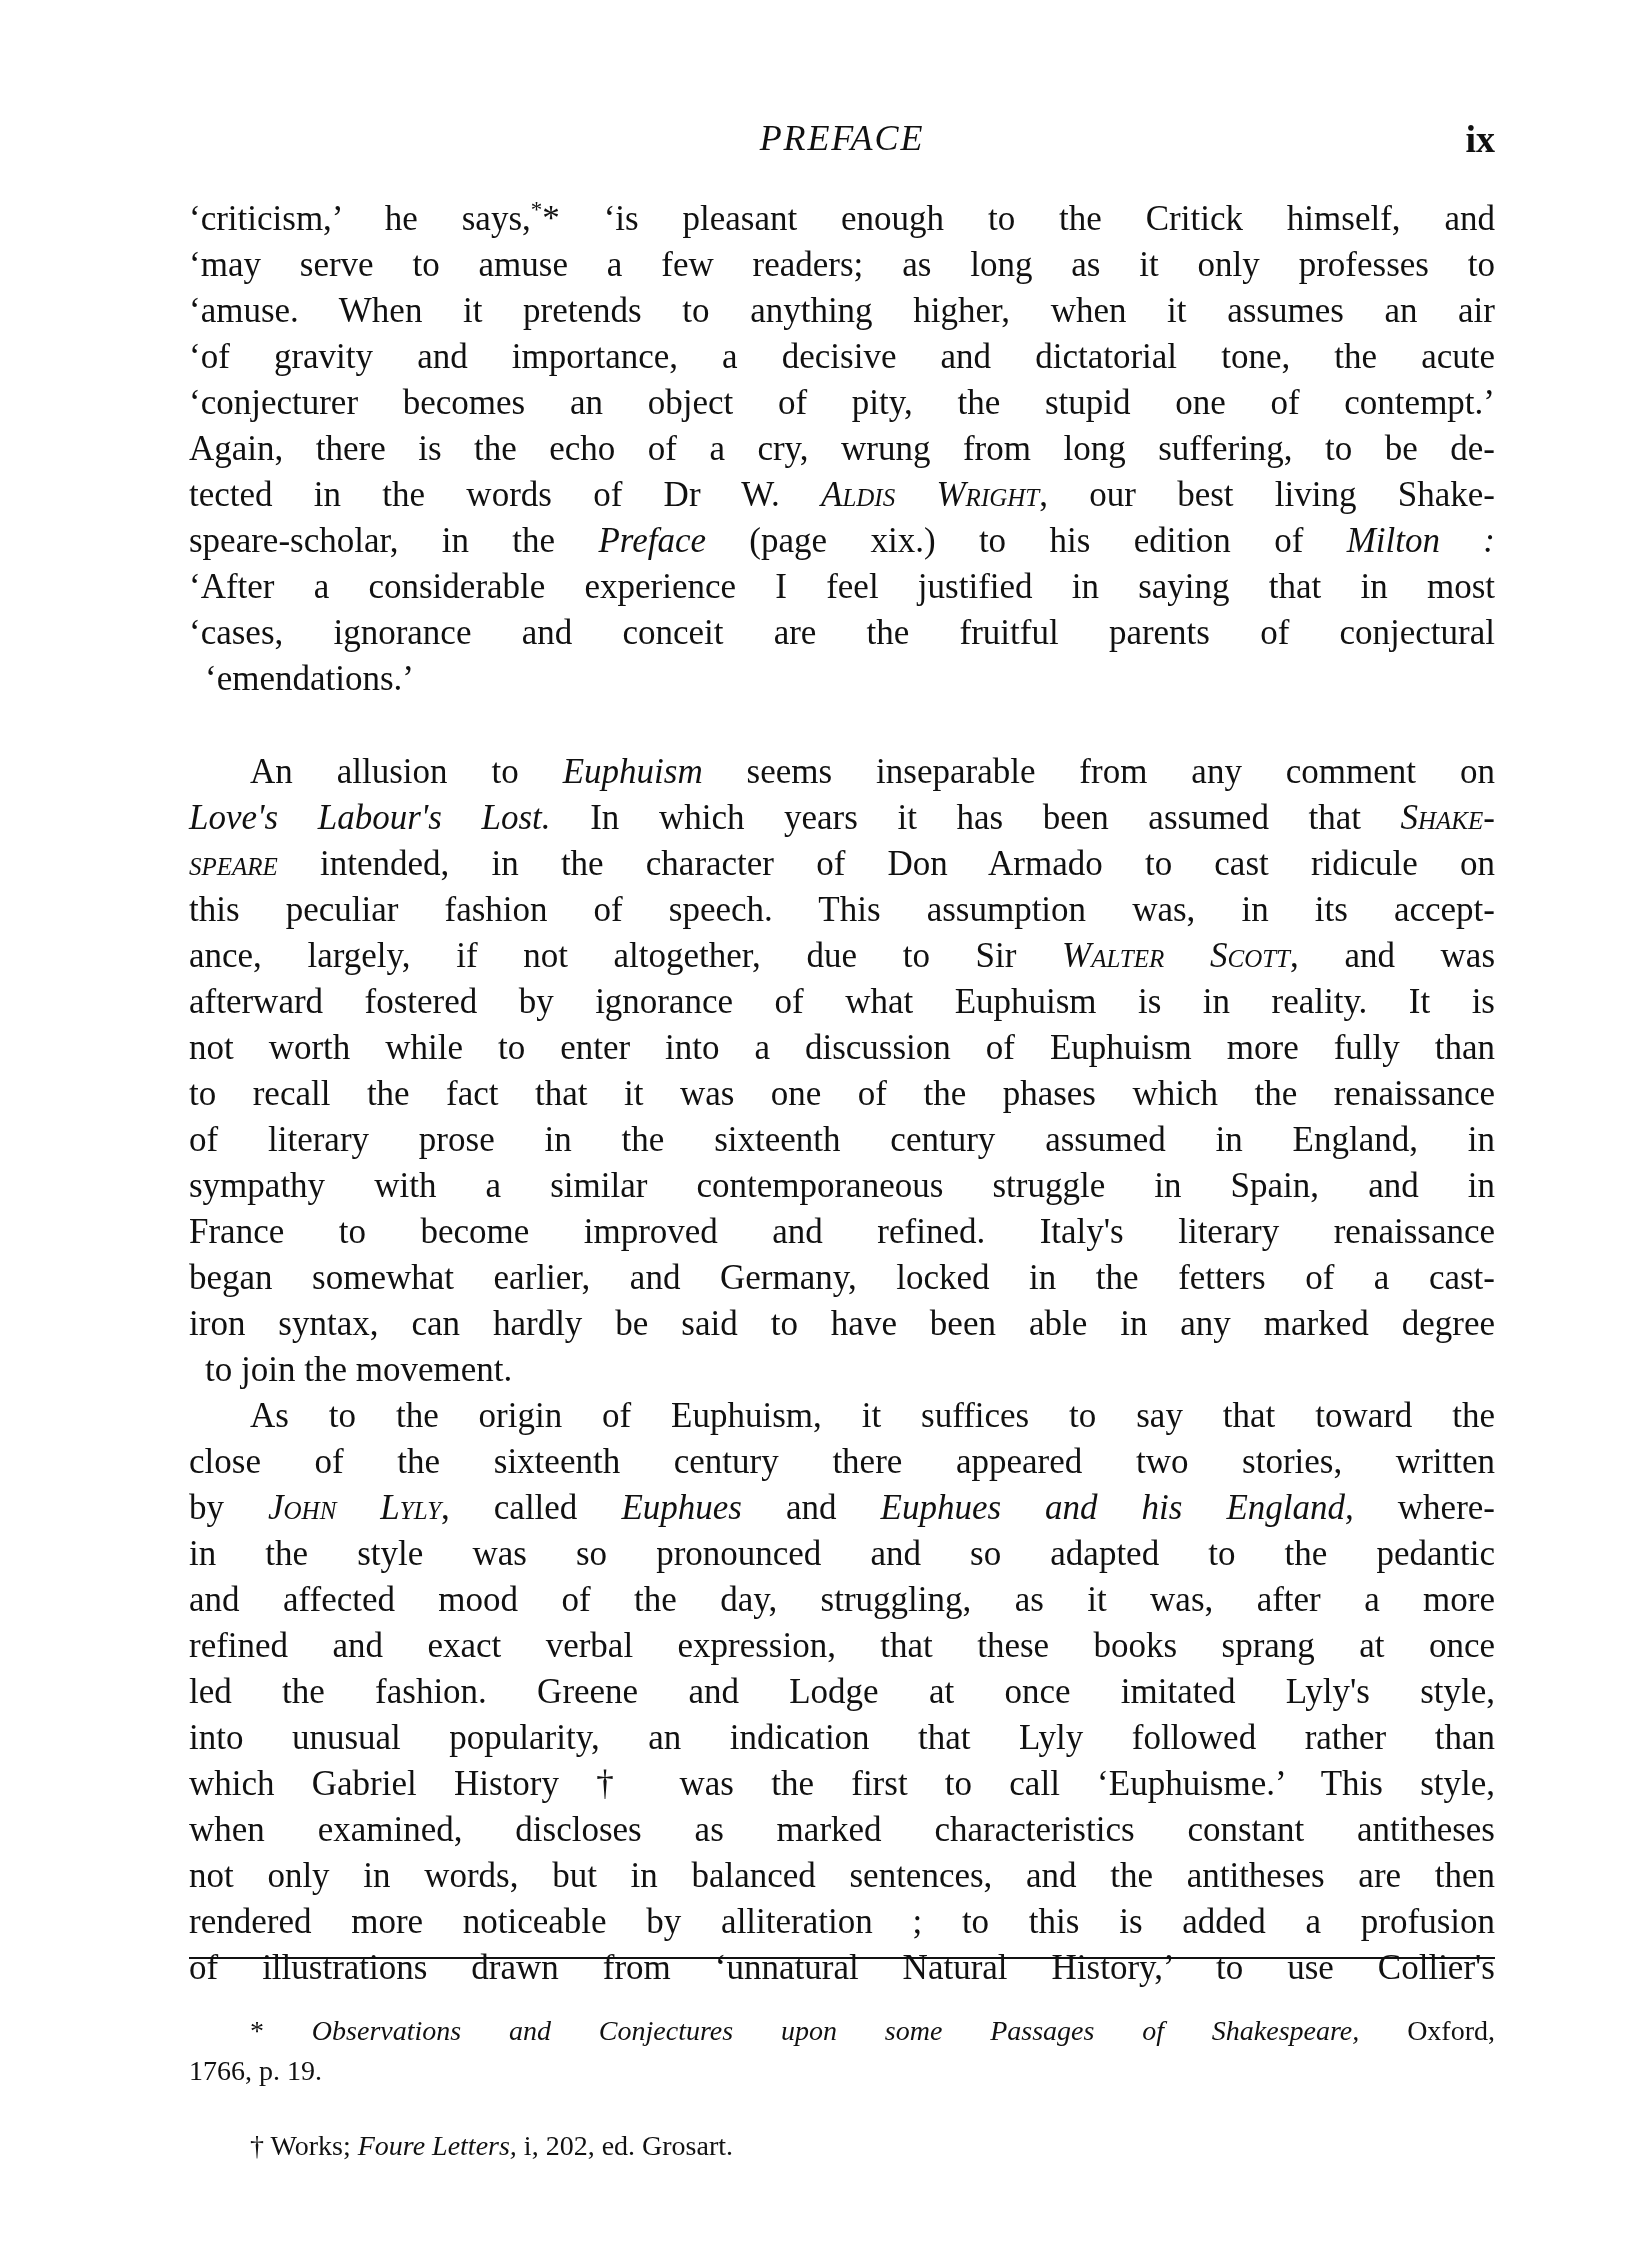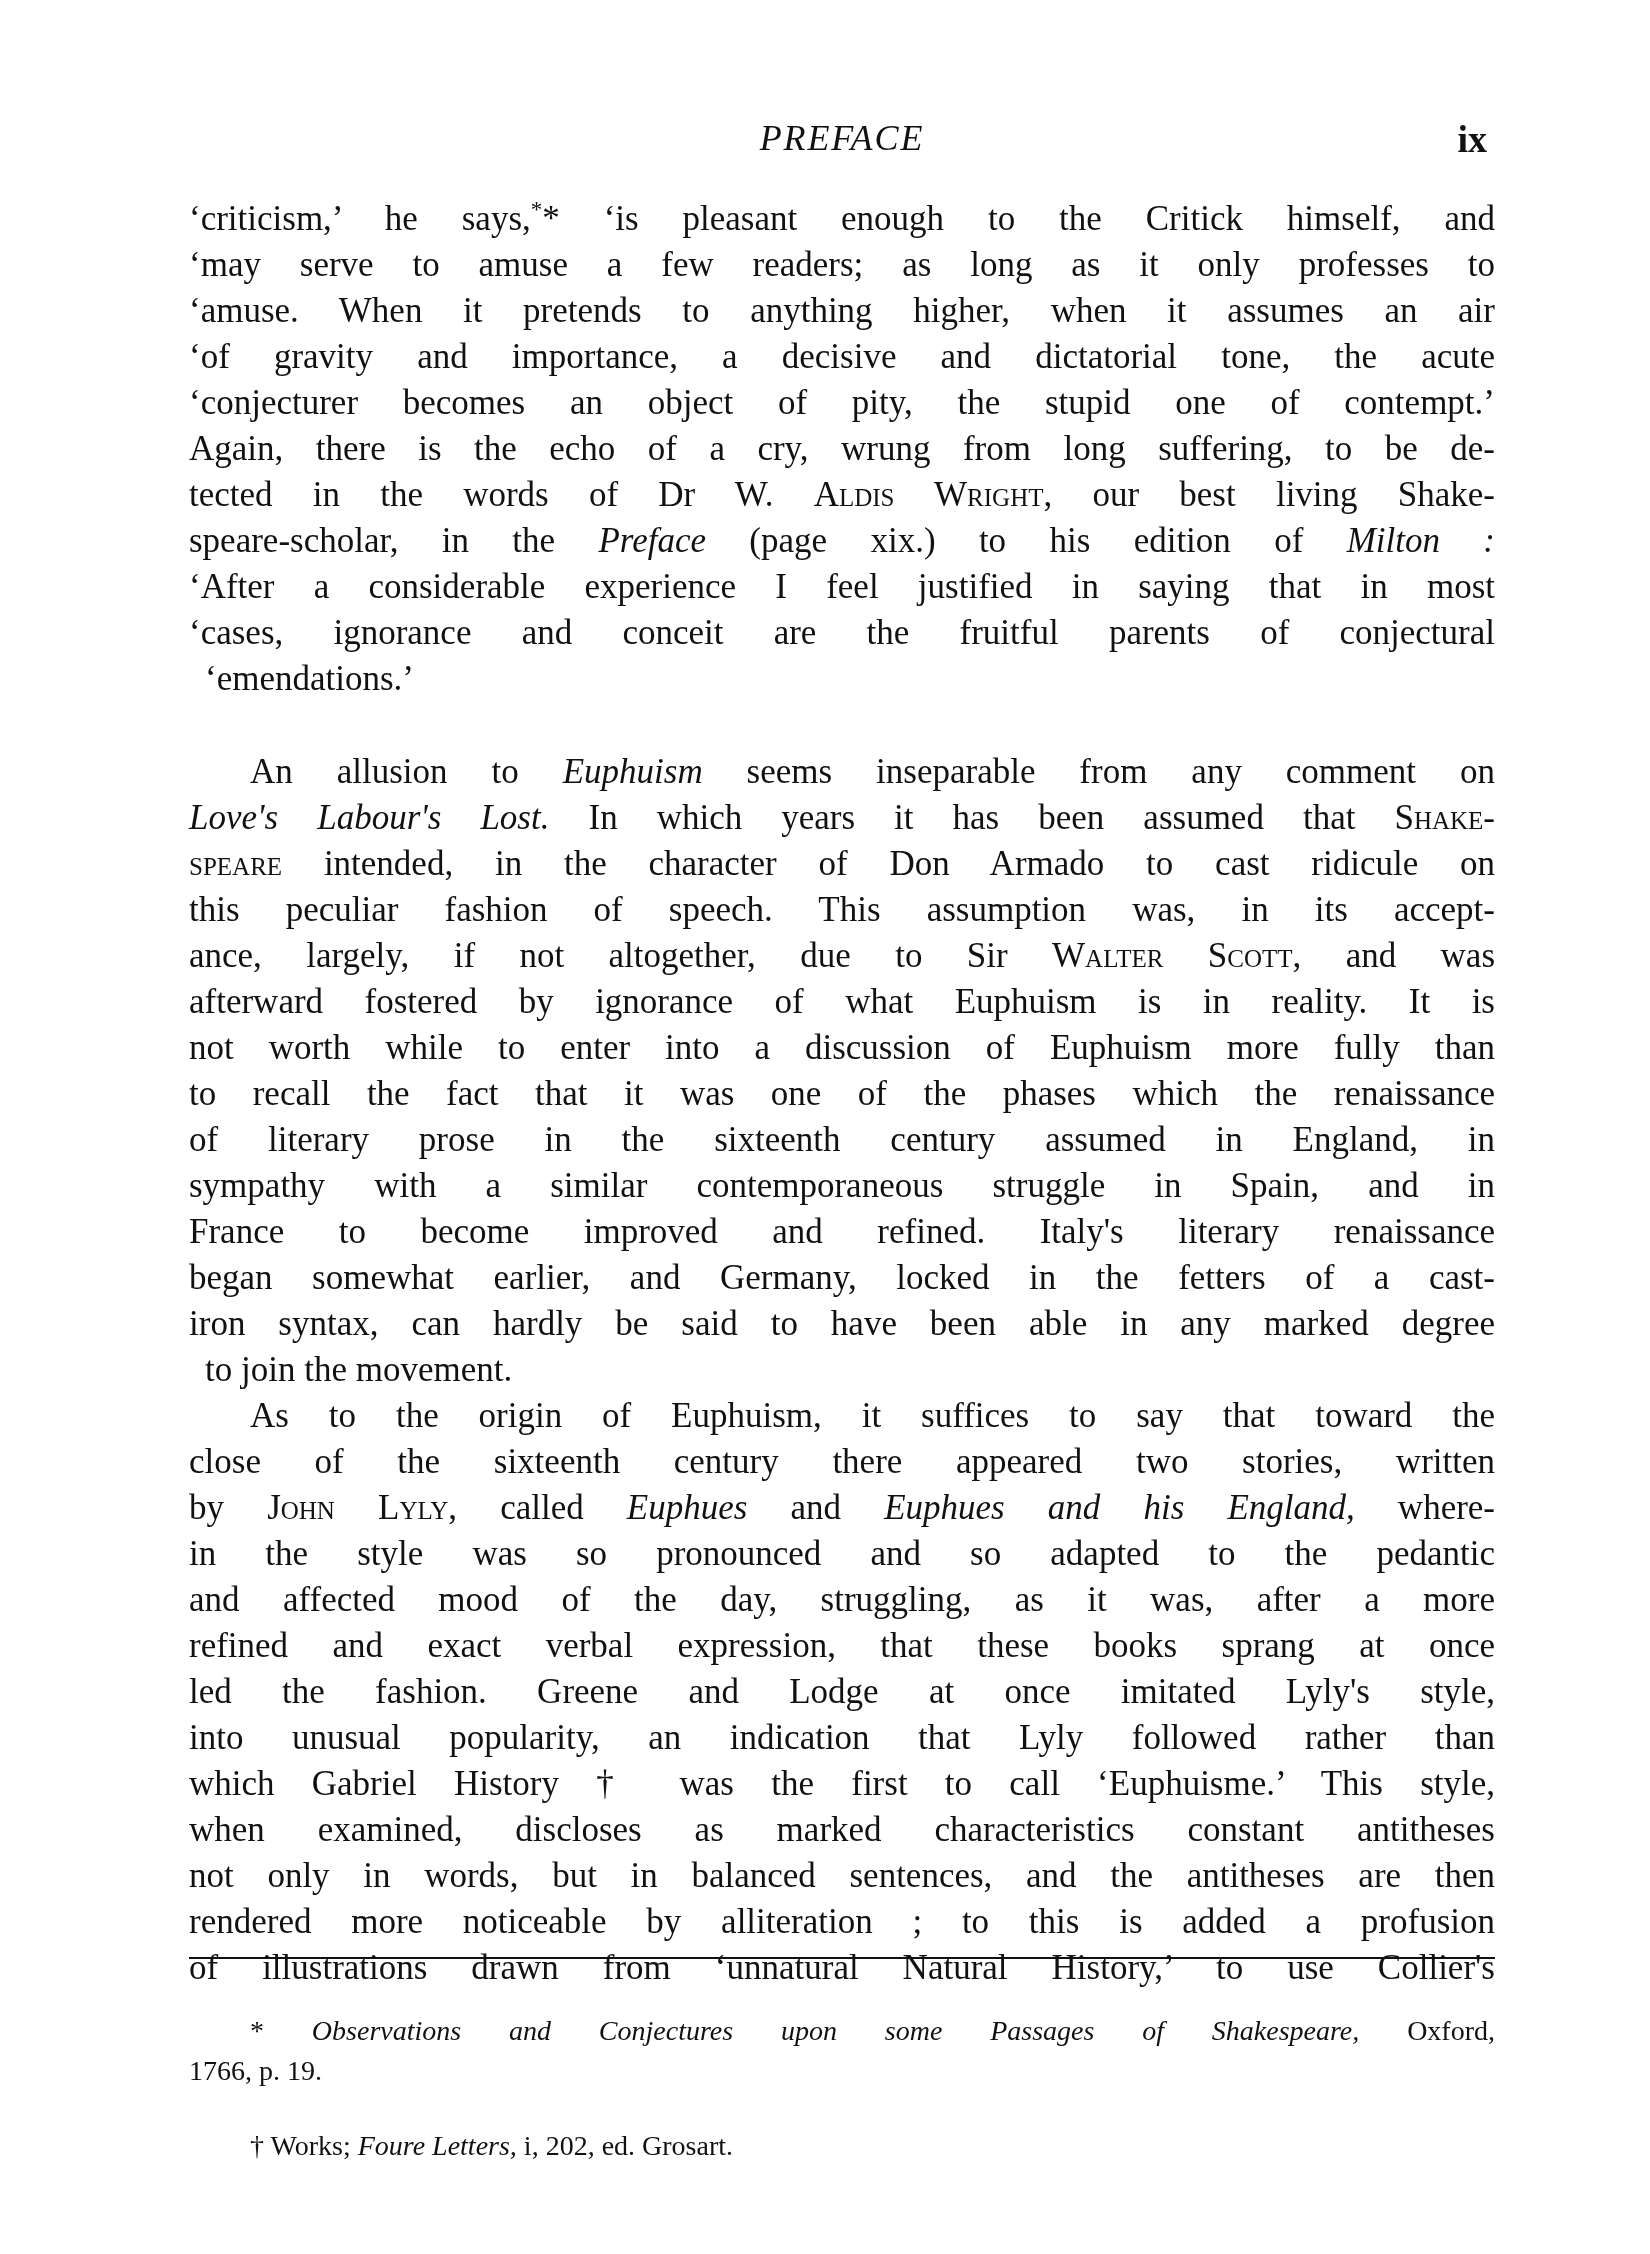--- a/index.html
+++ b/index.html
@@ -10,34 +10,34 @@
   }
   .page { position: absolute; left: 189px; top: 0; width: 1306px; }
   .running-head {
     position: absolute; top: 117px; left: 0; width: 1306px; height: 47px;
   }
   .rh-title {
     position: absolute; left: 0; width: 1306px; text-align: center;
     font-style: italic; font-size: 36px; letter-spacing: 1.9px; top: 0;
   }
   .rh-folio {
-    position: absolute; right: 8px; top: 0; font-size: 38px; font-weight: bold;
+    position: absolute; right: 0; top: 0; font-size: 38px; font-weight: bold;
   }
   .body-text {
     position: absolute; top: 196px; left: 0; width: 1306px;
     font-size: 35px; line-height: 46px;
   }
   .line {
     display: block; text-align: justify; text-align-last: justify;
     white-space: nowrap; height: 46px; overflow: visible;
   }
   .line.last { text-align-last: left; margin-left: 16px; }
   .line.indent { padding-left: 61px; }
   .para-gap { height: 47px; }
-  .sc { font-variant: small-caps; }
+  .sc { font-variant: small-caps; font-style: italic; }
   i { font-style: italic; }
   sup { font-size: 23px; vertical-align: 13.2px; line-height: 0; }
   .rule {
     position: absolute; left: 0; width: 1306px; top: 1957px;
     border-top: 2.8px solid #111; height: 0;
   }
   .footnotes {
     position: absolute; top: 1976px; left: 0; width: 1306px;
     font-size: 28px; line-height: 40px;
   }

